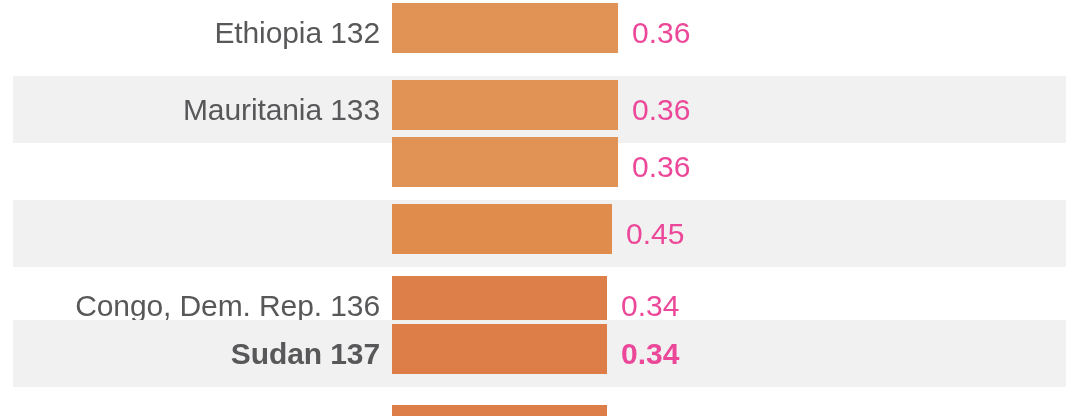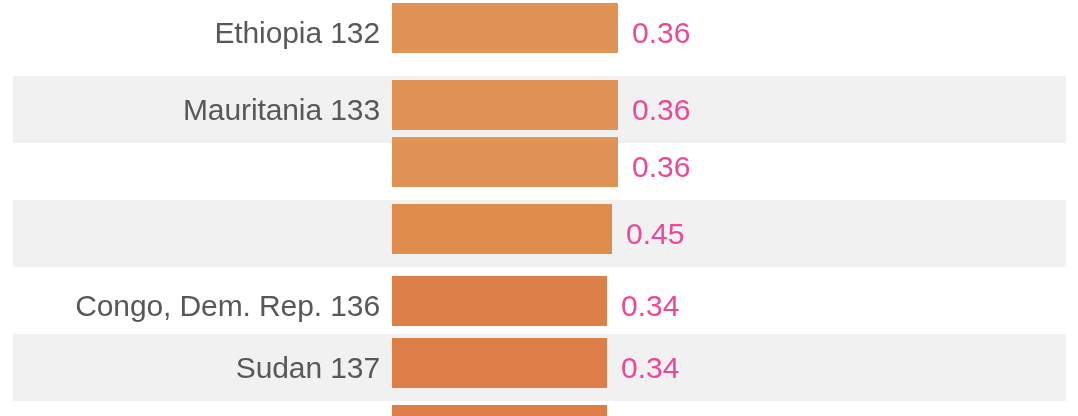--- a/index.html
+++ b/index.html
@@ -122,21 +122,21 @@
       <div class="value-label" style="left: 626px;">0.45</div>
     </div>
     <div class="row" style="top: 260px; margin-top: 12px;">
       <div class="row-stripe"></div>
       <div class="cat-label">Congo, Dem. Rep. 136</div>
       <div class="bar-track" style="width: 215px;">
         <div class="bar" style="background: rgb(221, 127, 73);"></div>
       </div>
       <div class="value-label" style="left: 621px;">0.34</div>
     </div>
-    <div class="row alt" style="top: 334px;">
+    <div class="row alt" style="top: 320px; font-weight: bold;">
       <div class="row-stripe"></div>
       <div class="cat-label">Sudan 137</div>
       <div class="bar-track" style="width: 215px;">
         <div class="bar" style="background: rgb(221, 125, 71);"></div>
       </div>
       <div class="value-label" style="left: 621px;">0.34</div>
     </div>
     <div class="row" style="top: 401px;">
       <div class="row-stripe"></div>
       <div class="cat-label"></div>

